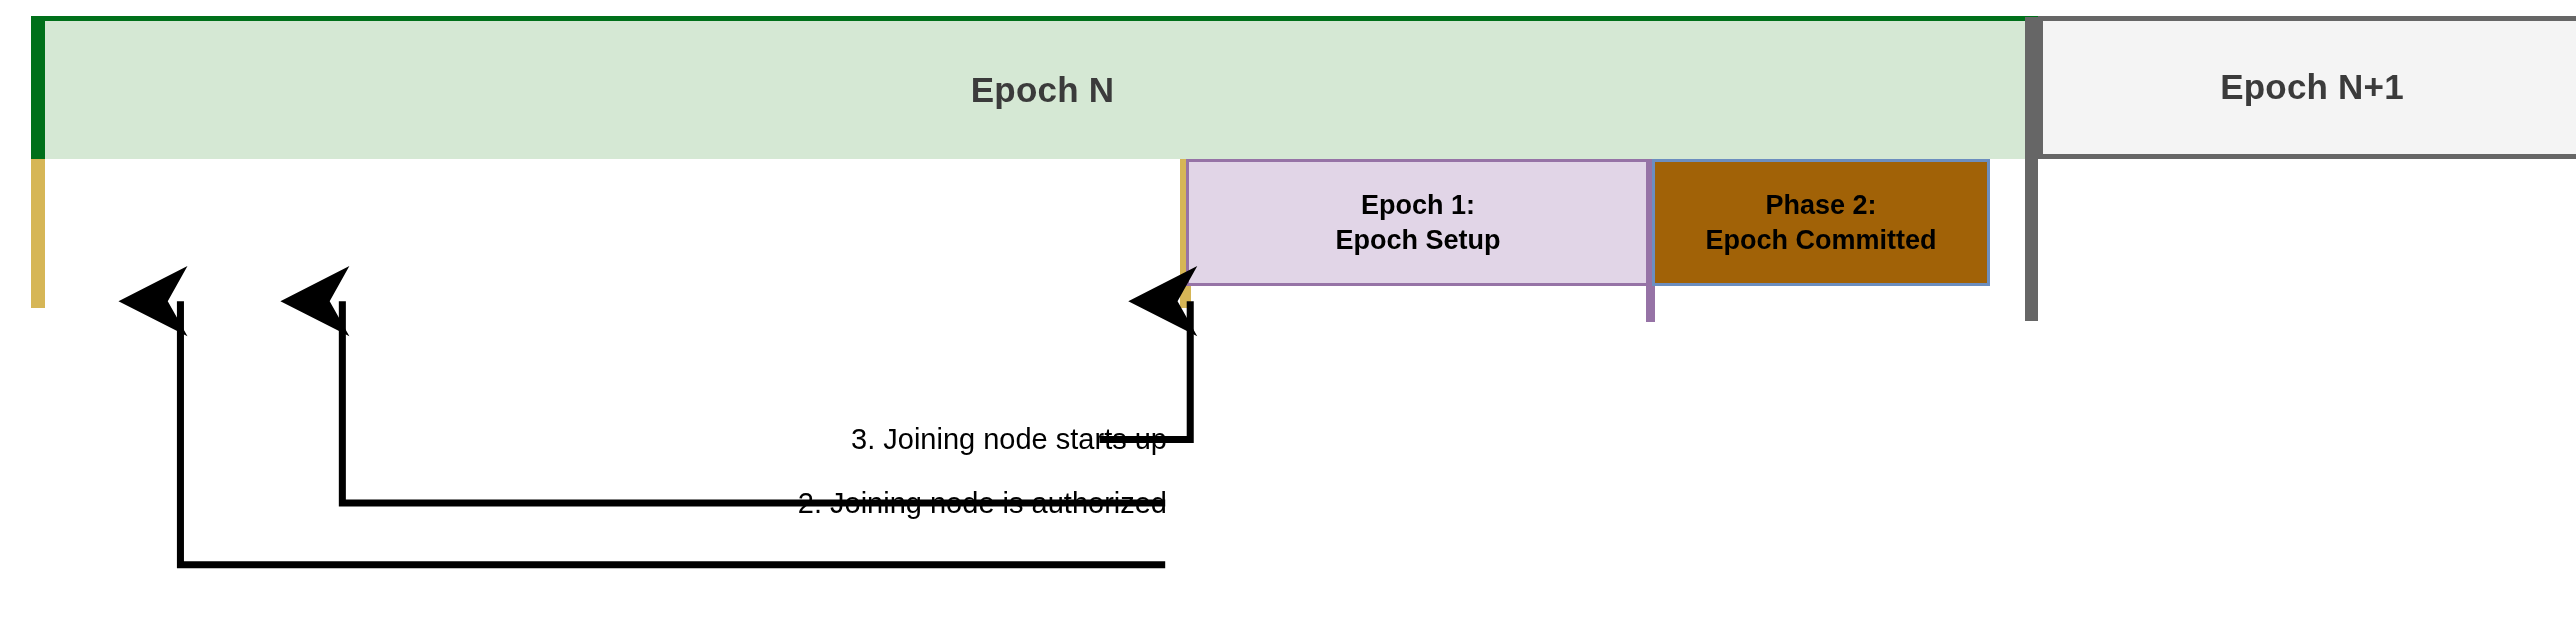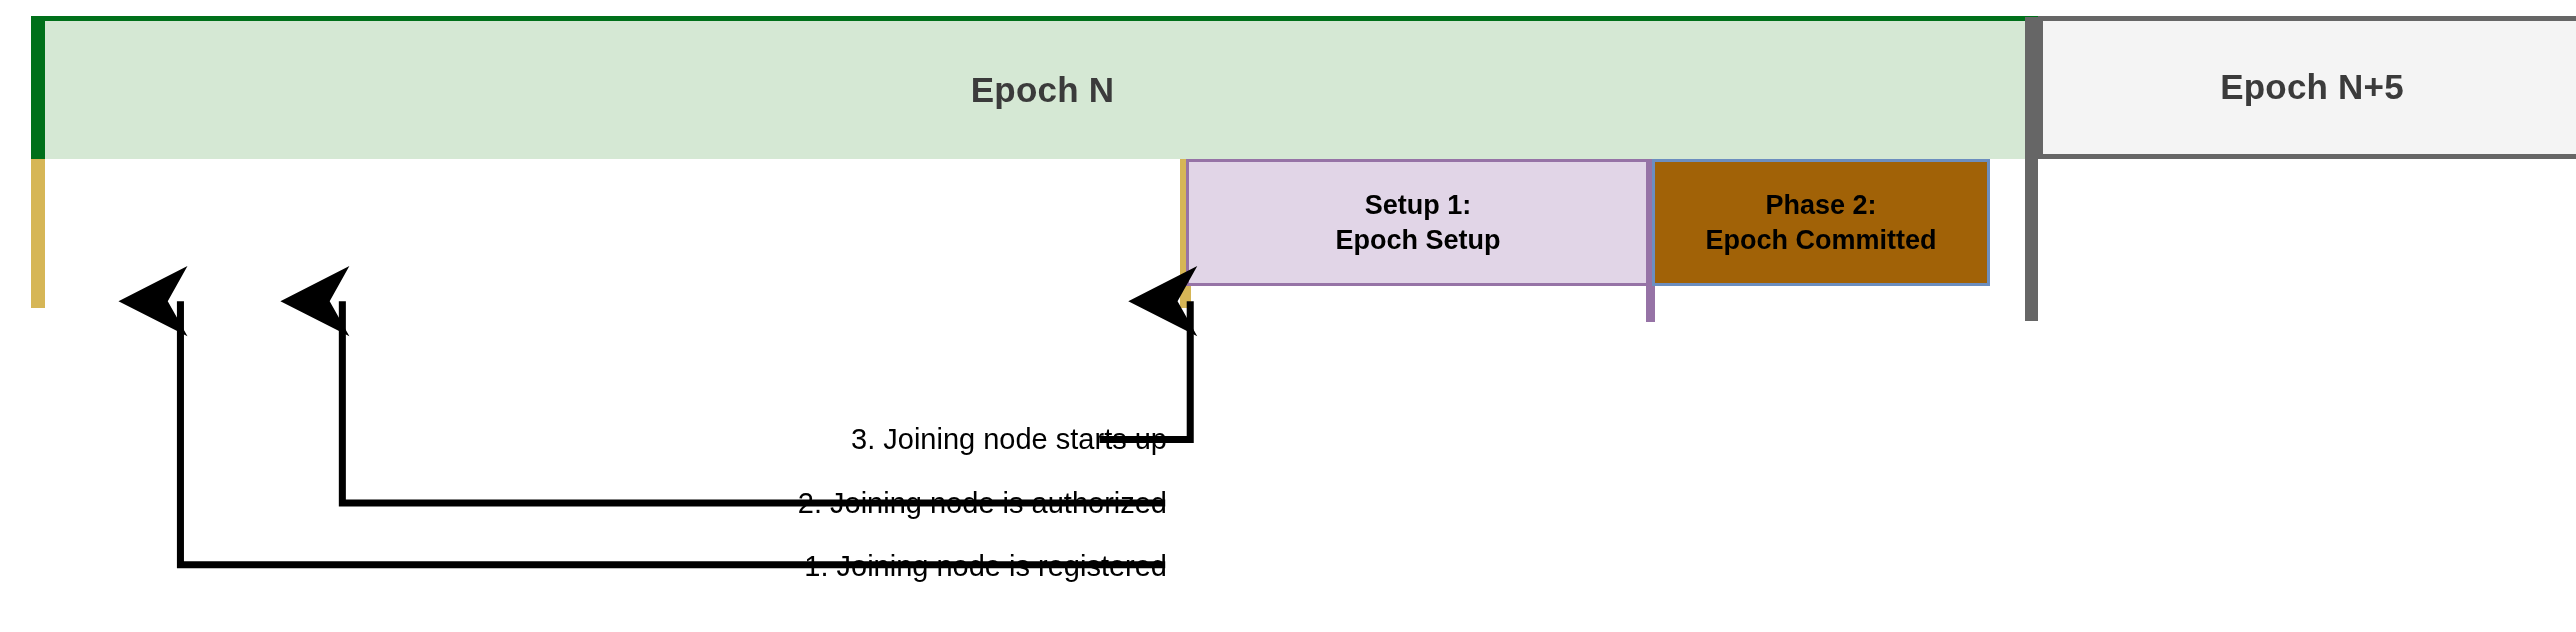--- a/index.html
+++ b/index.html
@@ -134,30 +134,30 @@
 </head>
 <body>
 
 <div id="stage">
 
   <div class="epoch-box" id="epoch-n">
     <span>Epoch N</span>
   </div>
 
   <div class="epoch-box" id="epoch-n1">
-    <span>Epoch N+5</span>
+    <span>Epoch N+1</span>
   </div>
 
   <div class="stub" id="stub-phase0-left"></div>
 
 
   <div class="stub" id="stub-phase0-right"></div>
 
   <div class="phase-box" id="phase-1">
-    <span>Setup 1:</span>
+    <span>Epoch 1:</span>
     <span>Epoch Setup</span>
   </div>
 
   <div class="stub" id="stub-phase1-right"></div>
 
   <div class="phase-box" id="phase-2">
     <span>Phase 2:</span>
     <span>Epoch Committed</span>
   </div>
 
@@ -178,16 +178,15 @@
       <path d="M 1489 643 L 437 643 L 437 385" fill="none" stroke="#000000" stroke-width="9" marker-end="url(#arrowUp)"></path>
     </g>
 
     <g>
       <path d="M 1405 562 L 1521 562 L 1521 385" fill="none" stroke="#000000" stroke-width="9" marker-end="url(#arrowUp)"></path>
     </g>
   </svg>
 
   <div class="annot" id="annot-3">3. Joining node starts up</div>
   <div class="annot" id="annot-2">2. Joining node is authorized</div>
-  <div class="annot" id="annot-1">1. Joining node is registered</div>
 
 </div>
 
 
 </body></html>

